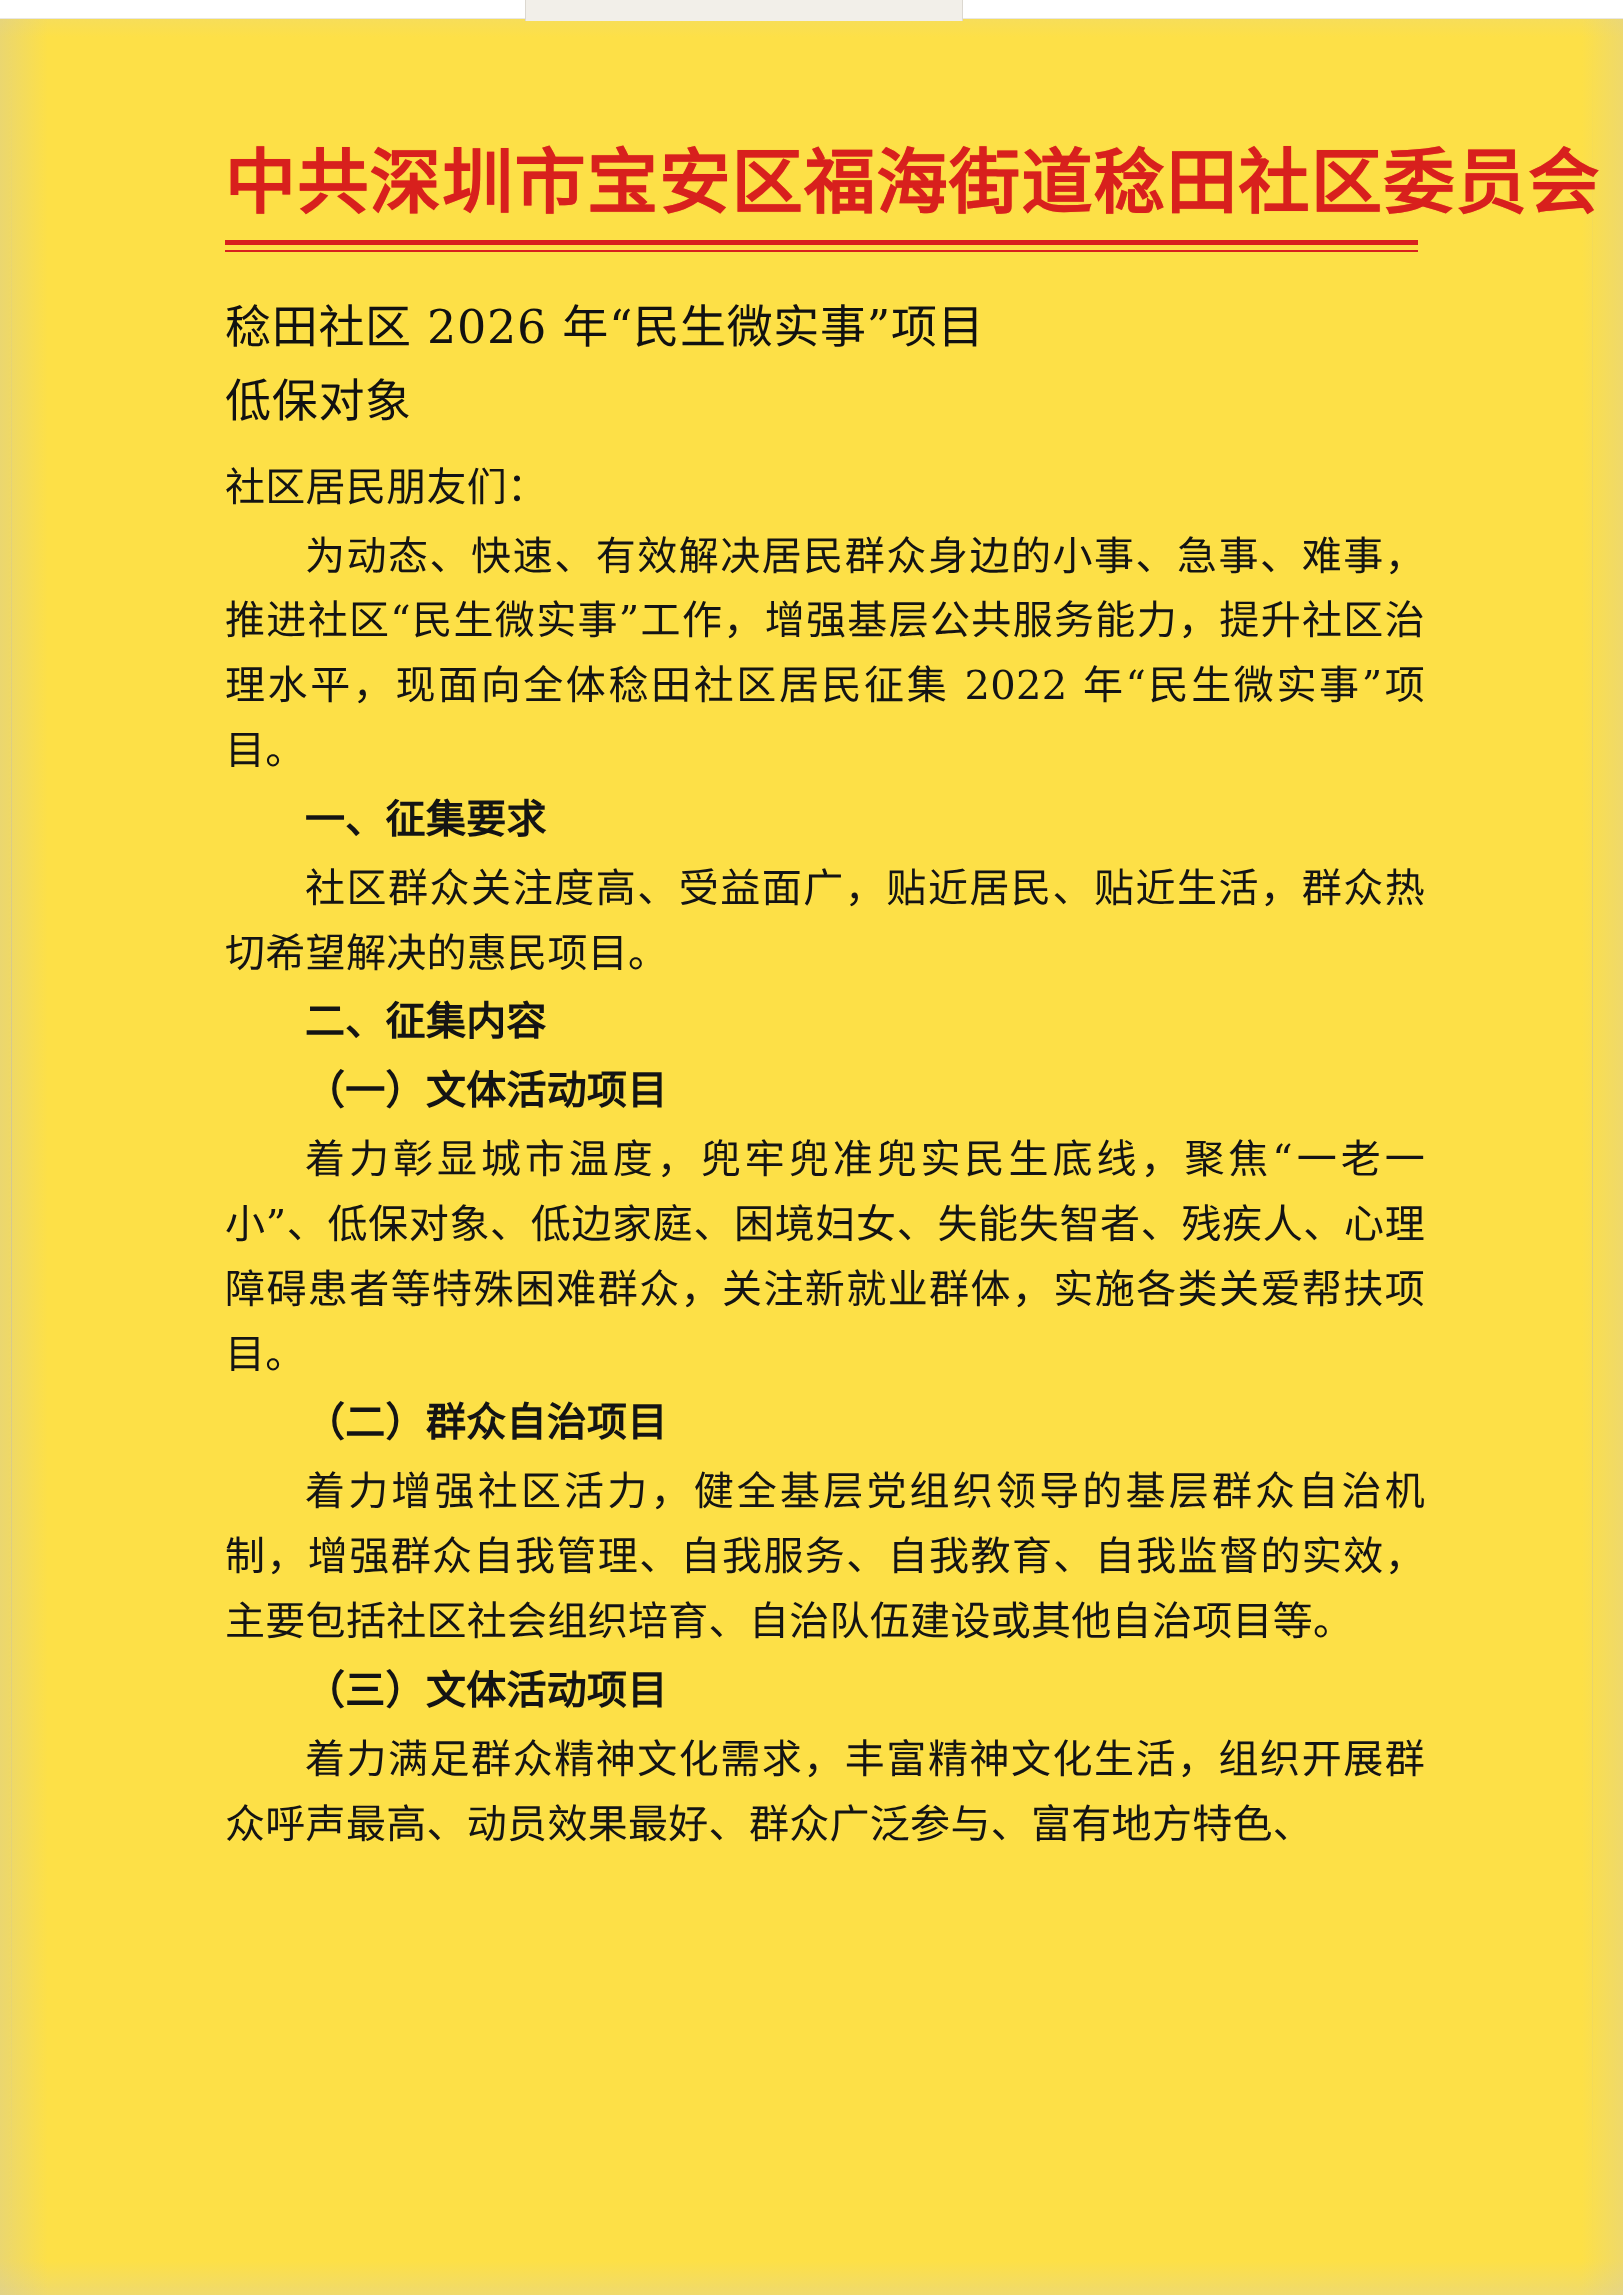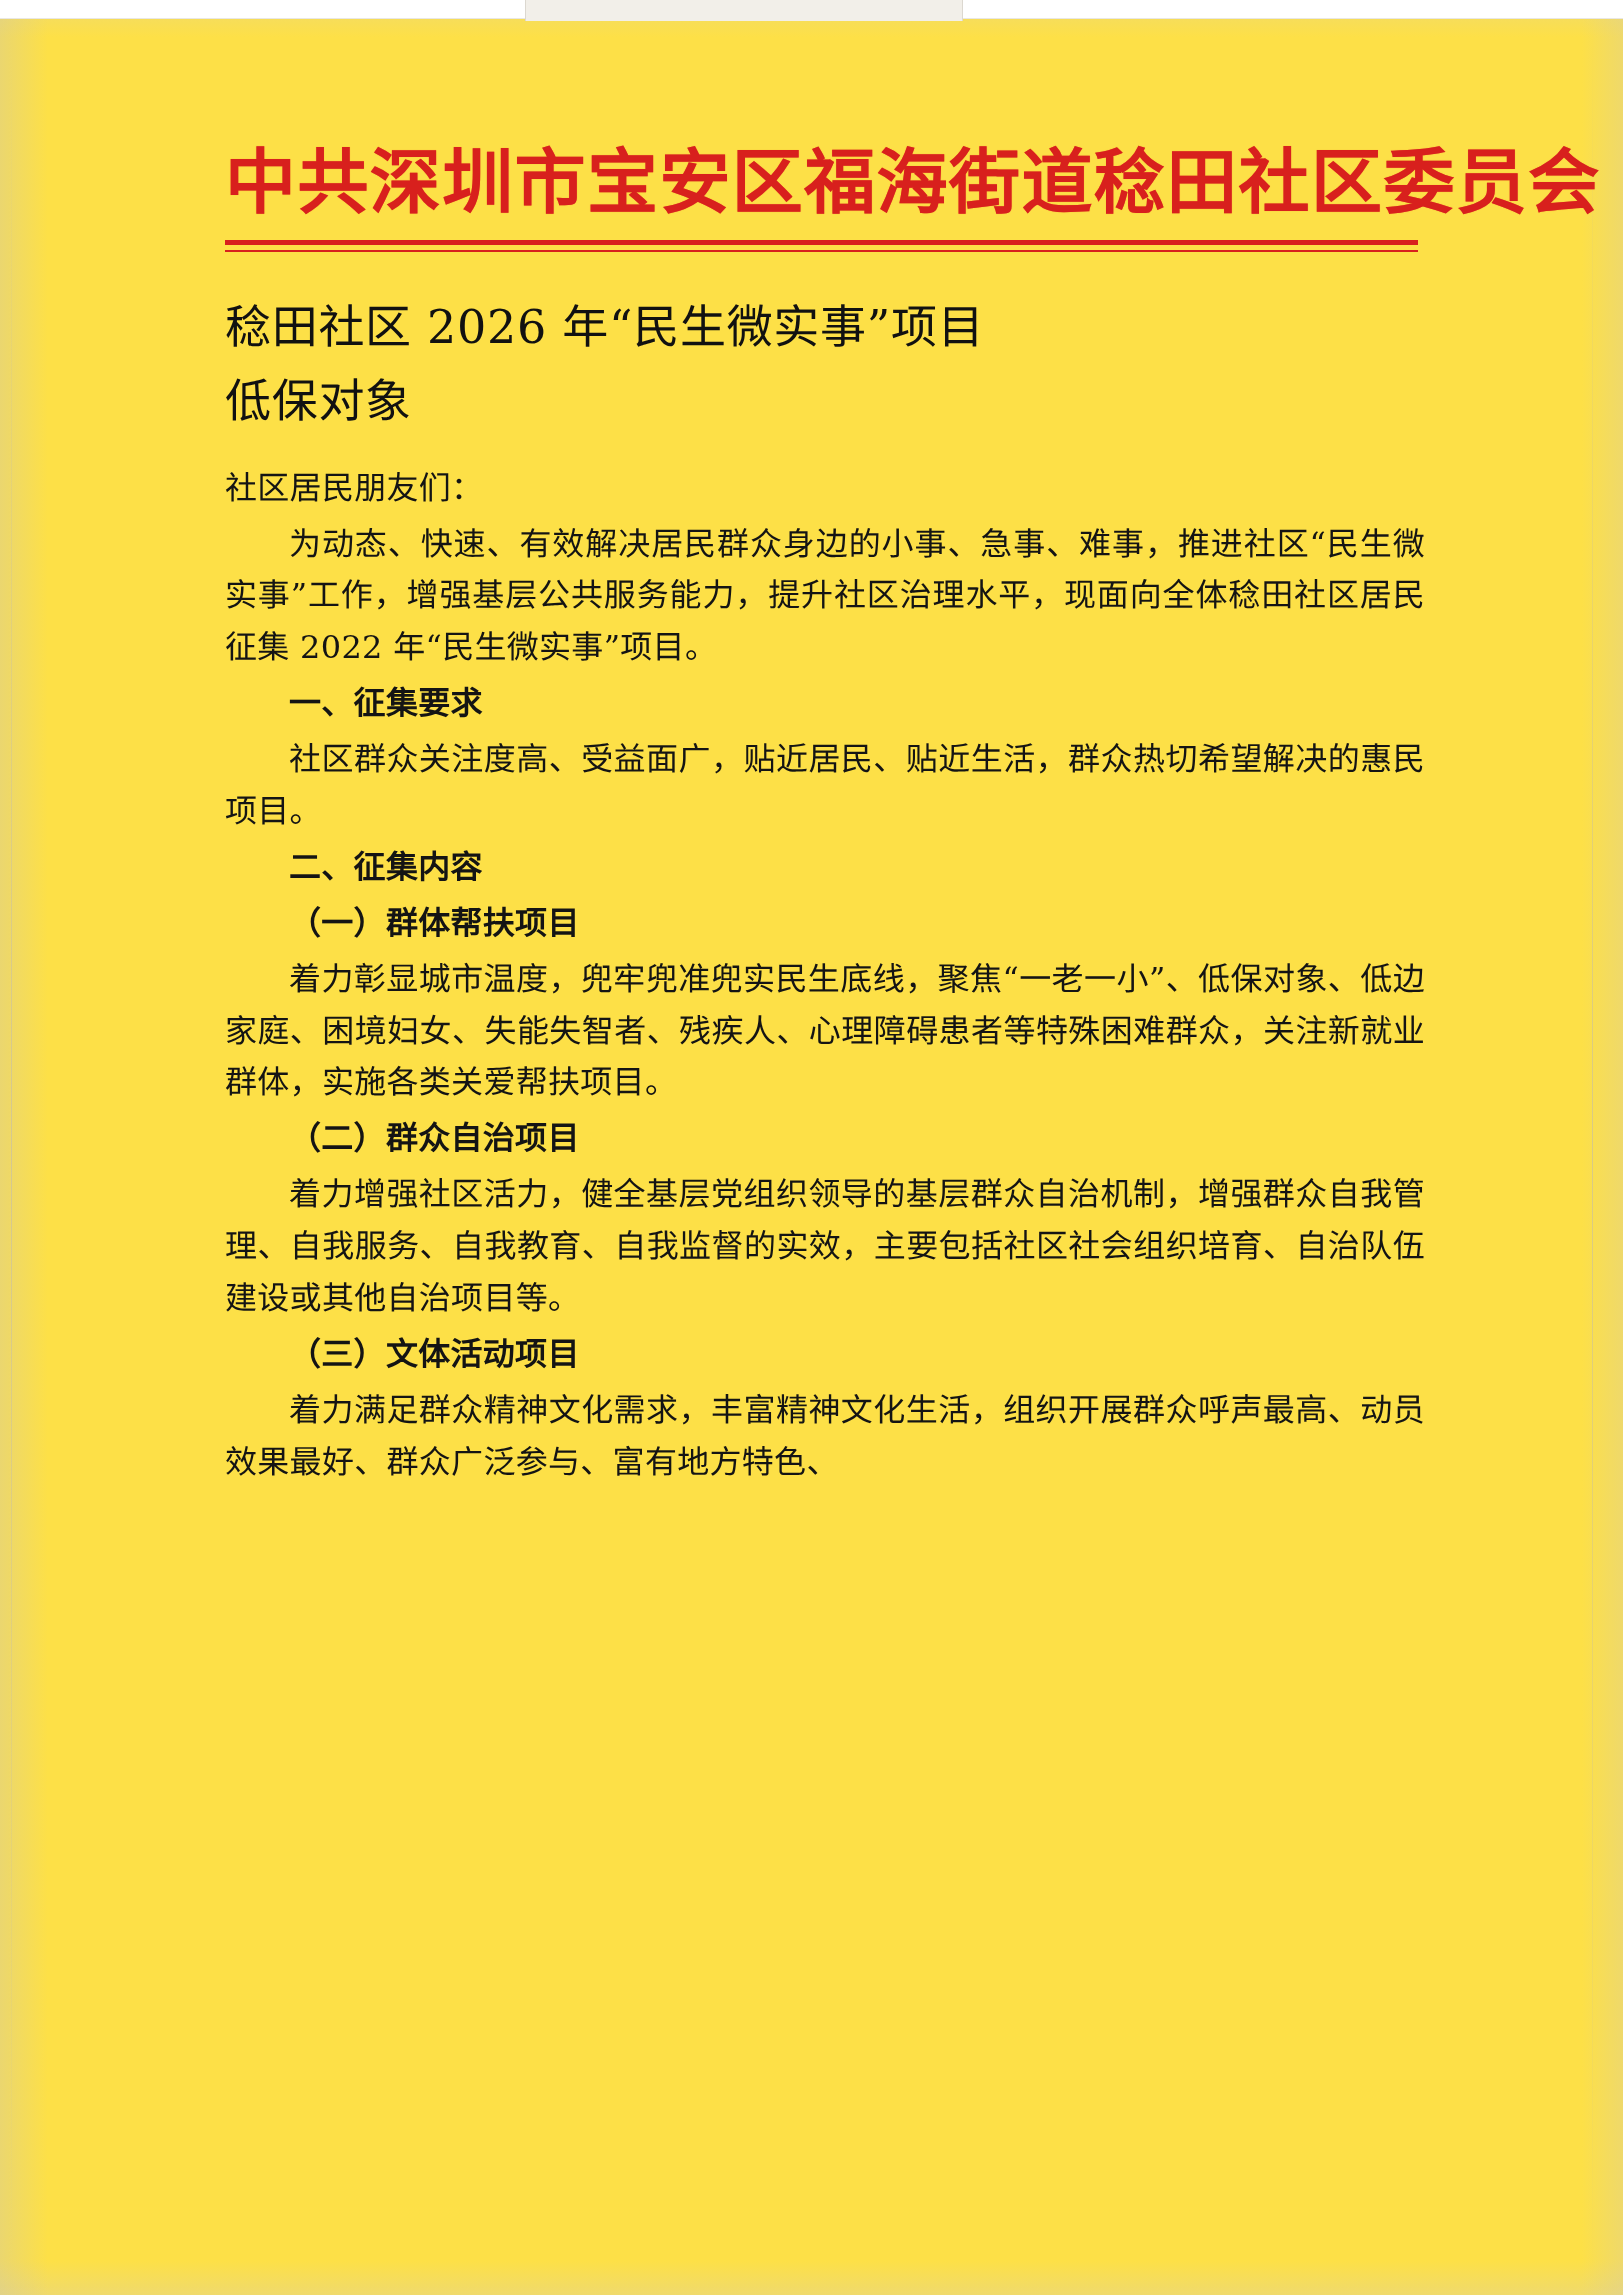--- a/index.html
+++ b/index.html
@@ -96,22 +96,22 @@
     color: #111111;
     letter-spacing: 0.7px;
   }
   .doc-title .line2 {
     display: block;
     margin-top: 6.8px;
   }
 
   
   .body-text {
-    margin-top: 28px;
-    font-size: 32px;
+    margin-top: 20px;
+    font-size: 40px;
     line-height: 1.62;
     color: #141414;
     text-align: justify;
     letter-spacing: 0.3px;
   }
   .p {
     margin: 0 0 4.1px 0;
   }
   .p.indent {
     text-indent: 2em;
@@ -148,21 +148,21 @@
       <span>稔田社区 2026 年“民生微实事”项目</span>
       <span class="line2">低保对象</span>
     </div>
 
     <div class="body-text">
       <p class="p salutation">社区居民朋友们：</p>
       <p class="p indent">为动态、快速、有效解决居民群众身边的小事、急事、难事，推进社区“民生微实事”工作，增强基层公共服务能力，提升社区治理水平，现面向全体稔田社区居民征集 2022 年“民生微实事”项目。</p>
       <p class="p heading">一、征集要求</p>
       <p class="p indent">社区群众关注度高、受益面广，贴近居民、贴近生活，群众热切希望解决的惠民项目。</p>
       <p class="p heading">二、征集内容</p>
-      <p class="p subheading">（一）群体帮扶项目</p>
+      <p class="p subheading">（一）文体活动项目</p>
       <p class="p indent">着力彰显城市温度，兜牢兜准兜实民生底线，聚焦“一老一小”、低保对象、低边家庭、困境妇女、失能失智者、残疾人、心理障碍患者等特殊困难群众，关注新就业群体，实施各类关爱帮扶项目。</p>
       <p class="p subheading">（二）群众自治项目</p>
       <p class="p indent">着力增强社区活力，健全基层党组织领导的基层群众自治机制，增强群众自我管理、自我服务、自我教育、自我监督的实效，主要包括社区社会组织培育、自治队伍建设或其他自治项目等。</p>
       <p class="p subheading">（三）文体活动项目</p>
       <p class="p indent">着力满足群众精神文化需求，丰富精神文化生活，组织开展群众呼声最高、动员效果最好、群众广泛参与、富有地方特色、</p>
     </div>
 
   </div>
 </div>
 

